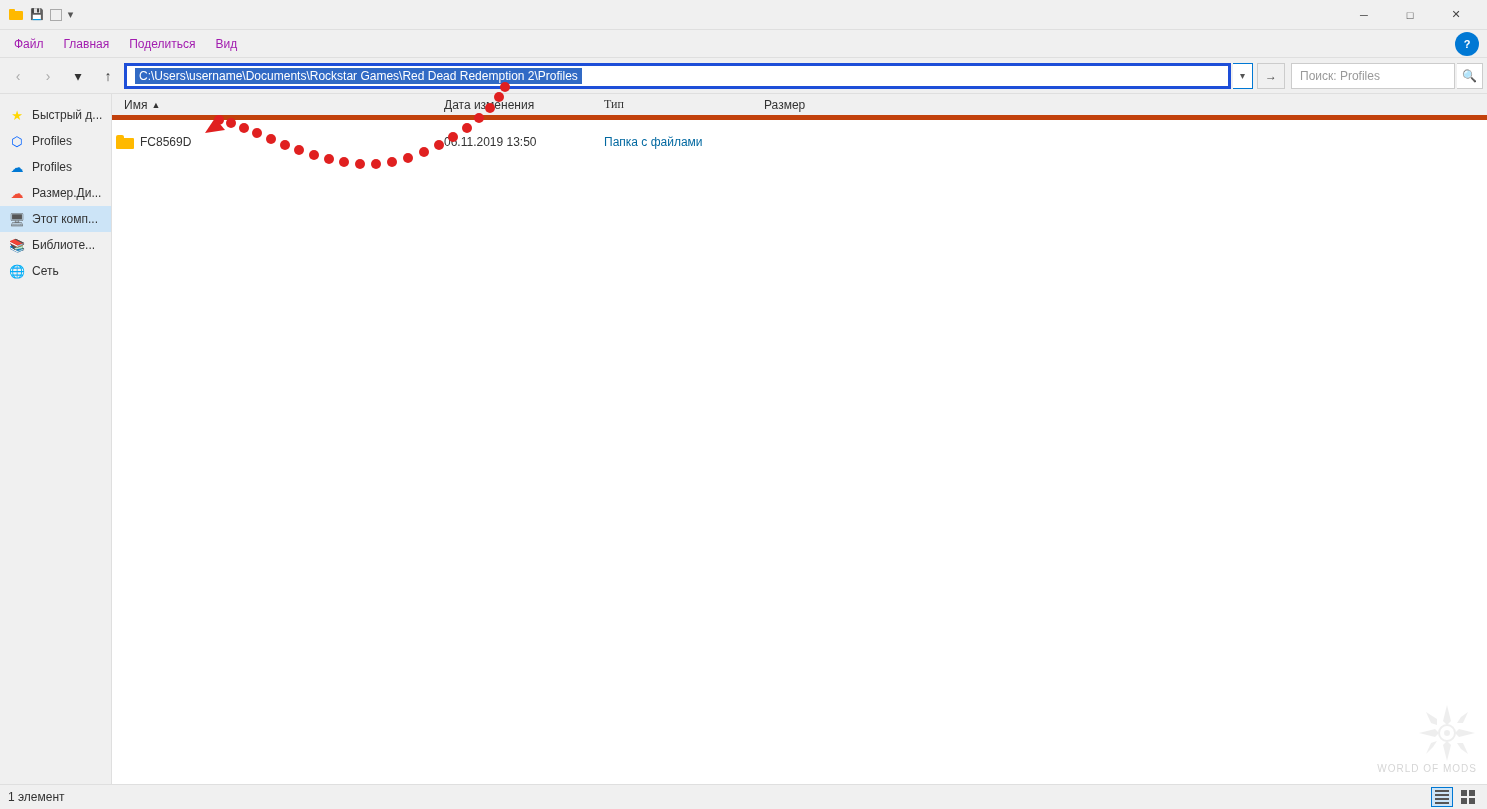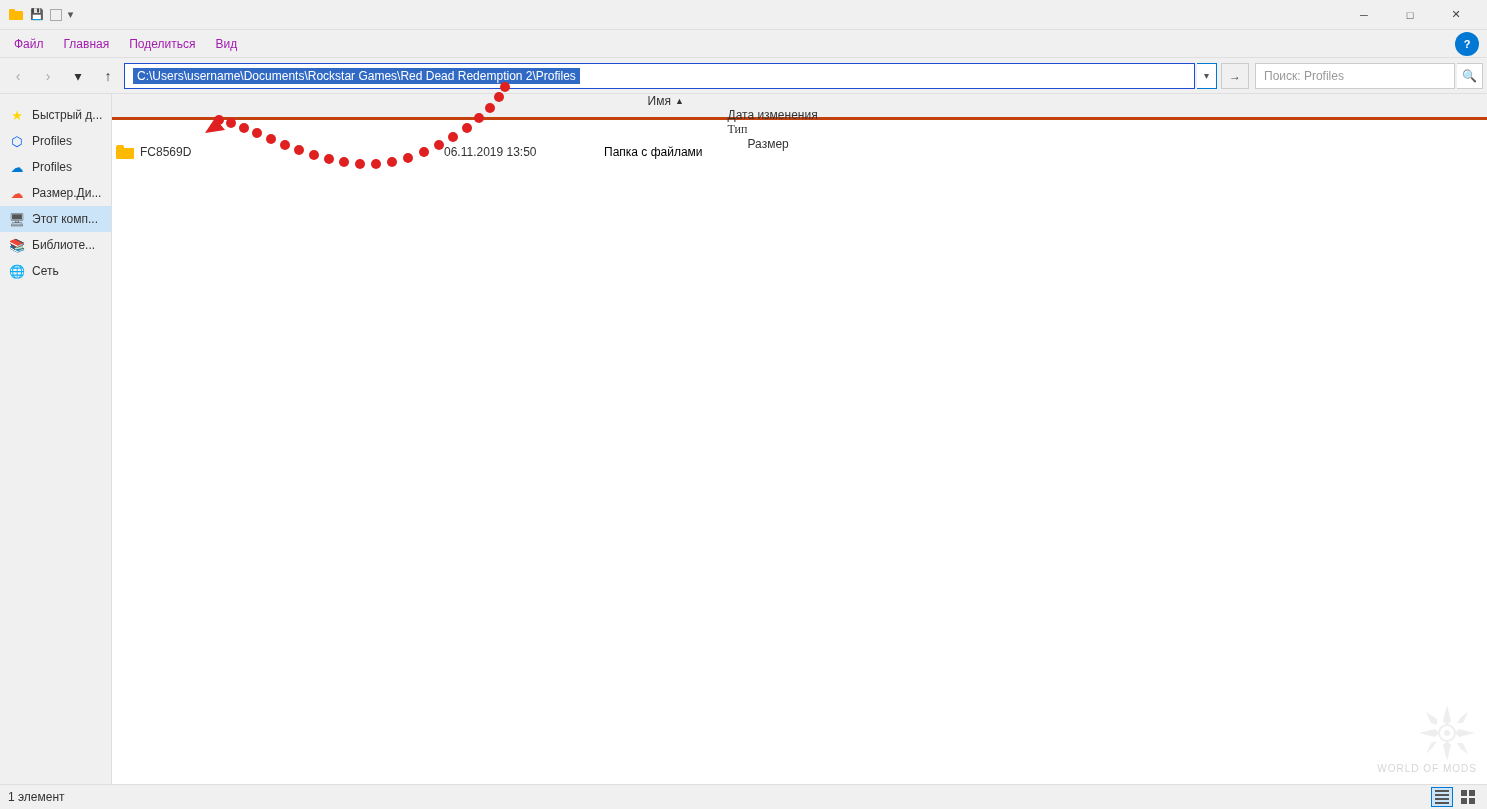--- a/index.html
+++ b/index.html
@@ -106,21 +106,21 @@
       justify-content: center;
       cursor: pointer;
       border-radius: 2px;
       color: #333;
       font-size: 14px;
     }
     .nav-btn.disabled { color: #aaa; cursor: default; }
     .address-bar {
       flex: 1;
       height: 26px;
-      border: 1px solid #1d4ed8;
+      border: 3px solid #1d4ed8;
       background: white;
       padding: 0 8px;
       font-size: 12px;
       color: #333;
       display: flex;
       align-items: center;
     }
     .address-dropdown {
       width: 20px;
       height: 26px;
@@ -141,21 +141,21 @@
       background: #f0f0f0;
       display: flex;
       align-items: center;
       justify-content: center;
       cursor: pointer;
       font-size: 12px;
       color: #444;
       margin-left: 2px;
     }
     .search-bar {
-      width: 200px;
+      width: 164px;
       height: 26px;
       border: 1px solid #ccc;
       background: white;
       padding: 0 8px;
       font-size: 12px;
       display: flex;
       align-items: center;
       color: #999;
       margin-left: 4px;
     }
@@ -212,25 +212,24 @@
     .file-list-area {
       flex: 1;
       background: white;
       display: flex;
       flex-direction: column;
     }
     .column-headers {
       display: flex;
       align-items: center;
       height: 26px;
-      border-bottom: 3px solid #c2410c;
+      border-bottom: 5px solid #c2410c;
       background: #f0f0f0;
       padding: 0 4px;
       user-select: none;
-      flex-direction: column;
     }
     .col-header {
       font-size: 12px;
       color: #333;
       padding: 0 8px;
       height: 100%;
       display: flex;
       align-items: center;
       cursor: pointer;
       position: relative;
@@ -239,21 +238,21 @@
     .col-date { width: 160px; }
     .col-type { width: 160px; font-family: Liberation Serif, serif; }
     .col-size { width: 120px; }
     .sort-arrow {
       margin-left: 4px;
       font-size: 9px;
     }
 
     .file-entries {
       flex: 1;
-      padding: 18px 0;
+      padding: 8px 0;
     }
     .file-row {
       display: flex;
       align-items: center;
       height: 28px;
       padding: 0 4px;
       cursor: pointer;
     }
     .file-row .file-name {
       width: 320px;
@@ -265,21 +264,21 @@
     }
     .file-row .file-date {
       width: 160px;
       font-size: 12px;
       color: #333;
       padding: 0 8px;
     }
     .file-row .file-type {
       width: 160px;
       font-size: 12px;
-      color: #000000;
+      color: #0369a1;
       padding: 0 8px;
     }
     .file-row .file-size {
       width: 120px;
       font-size: 12px;
       color: #333;
       padding: 0 8px;
     }
 
     

